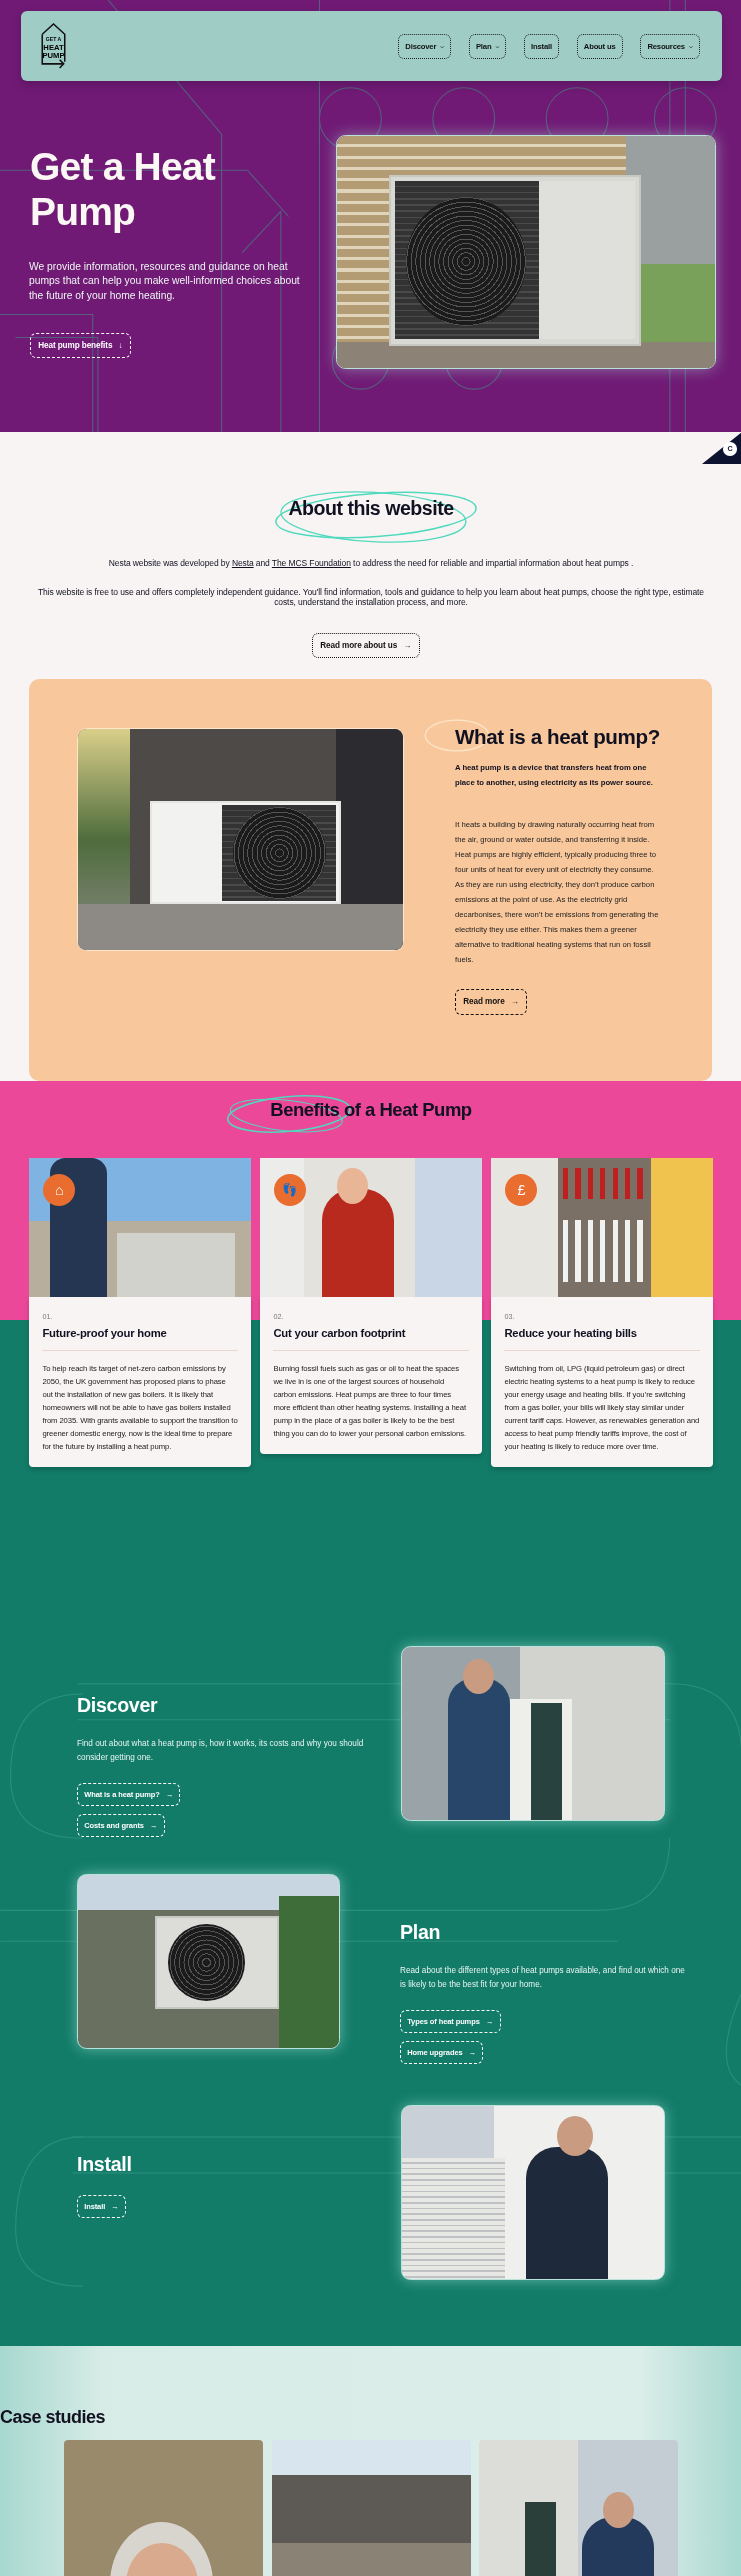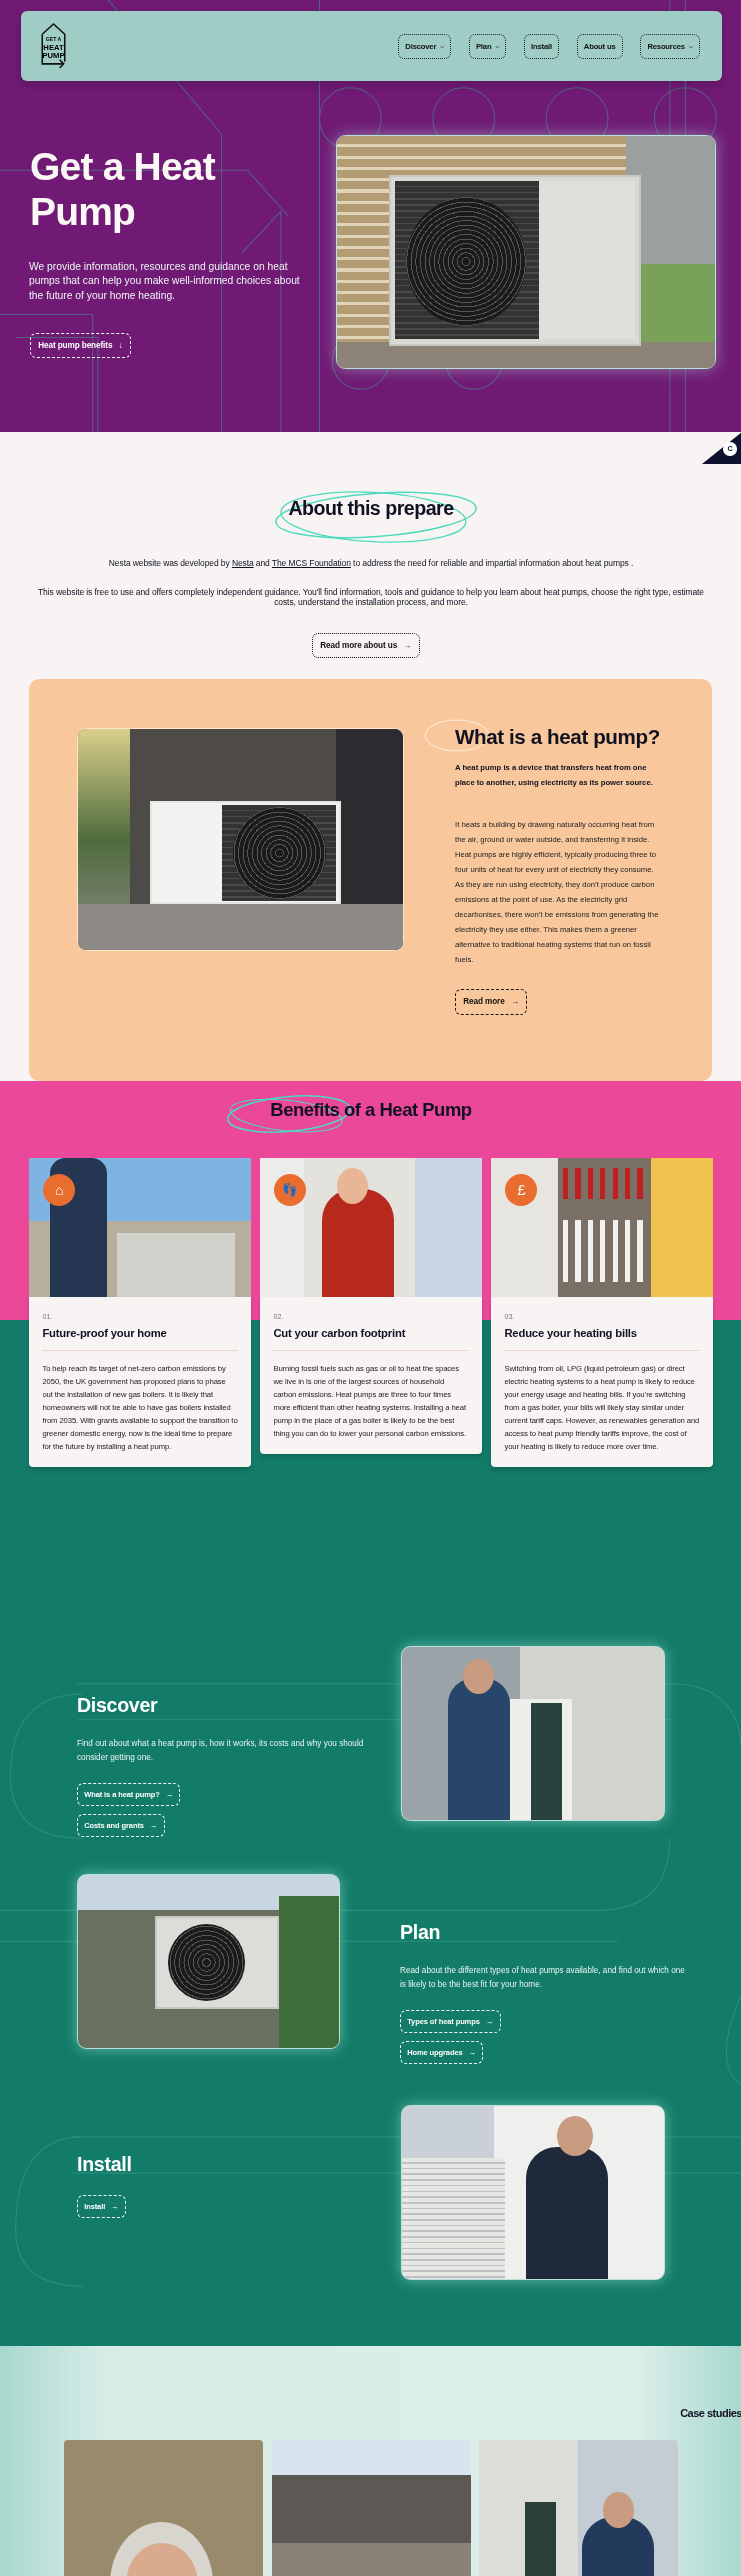--- a/index.html
+++ b/index.html
@@ -56,21 +56,21 @@
 
 .journey{position:relative;height:724px;background:#127c69;overflow:hidden}
 .j-title{font-size:19.6px;font-weight:800;color:#fff;letter-spacing:-0.3px}
 .j-p{font-size:8.2px;line-height:14px;color:#e9f5f2;margin-top:19.6px}
 .j-btns{display:flex;flex-direction:column;gap:7.2px;margin-top:18.5px;align-items:flex-start}
 .j-btns .dash-btn{color:#fff;font-size:7.5px;padding:6.2px 6.2px}
 .j-block{position:absolute;width:289px}
 .j-img{position:absolute;width:263px;height:176px;border:1.5px solid #b9e3da;border-radius:9.3px;overflow:hidden;box-shadow:0 0 13.4px rgba(180,240,225,.5);background:#aab}
 
 .cases{position:relative;height:736px;background:linear-gradient(90deg,#a7d8cf 0%,#d8ece7 14%,#dceee9 86%,#a7d8cf 100%)}
-.cases-title{position:absolute;left:0;right:0;top:61px;text-align:right;font-size:11px}
+.cases-title{position:absolute;left:0;right:0;top:61px;text-align:left;font-size:18px}
 .case{position:absolute;top:94px;width:199px;height:546px}
 .case-img{height:294px;border-radius:4.1px 4.1px 0 0;overflow:hidden;position:relative}
 </style>
 </head>
 <body>
 
 <section class="hero">
   <svg class="hero-lines" width="742" height="432" viewBox="0 0 1440 838">
     <g fill="none" stroke="#3a9c88" stroke-width="2" opacity=".55">
       <path d="M0 330 H480 L560 420"></path>
@@ -141,21 +141,21 @@
   </div>
 </section>
 
 <section class="about">
   <div class="badge-corner"></div>
   <div class="badge-icon">C</div>
   <svg class="scribble" style="left:268px;top:52px" width="216" height="62" viewBox="0 0 420 120">
     <ellipse cx="210" cy="60" rx="195" ry="42" fill="none" stroke="#4fd9bd" stroke-width="3" transform="rotate(-4 210 60)"></ellipse>
     <ellipse cx="205" cy="64" rx="180" ry="48" fill="none" stroke="#4fd9bd" stroke-width="2.5" transform="rotate(3 205 64)"></ellipse>
   </svg>
-  <h2 class="h2 about-title">About this prepare</h2>
+  <h2 class="h2 about-title">About this website</h2>
   <p class="about-p1"><span>Nesta website was developed by </span><a>Nesta</a><span> and </span><a>The MCS Foundation</a><span> to address the need for reliable and impartial information about heat pumps .</span></p>
   <p class="about-p2">This website is free to use and offers completely independent guidance. You'll find information, tools and guidance to help you learn about heat pumps, choose the right type, estimate costs, understand the installation process, and more.</p>
   <div class="dash-btn about-cta" style="border-style:dotted">
       <span>Read more about us</span>
       <span>→</span>
     </div>
 </section>
 
 <section class="whatis-wrap">
   <div class="whatis">

